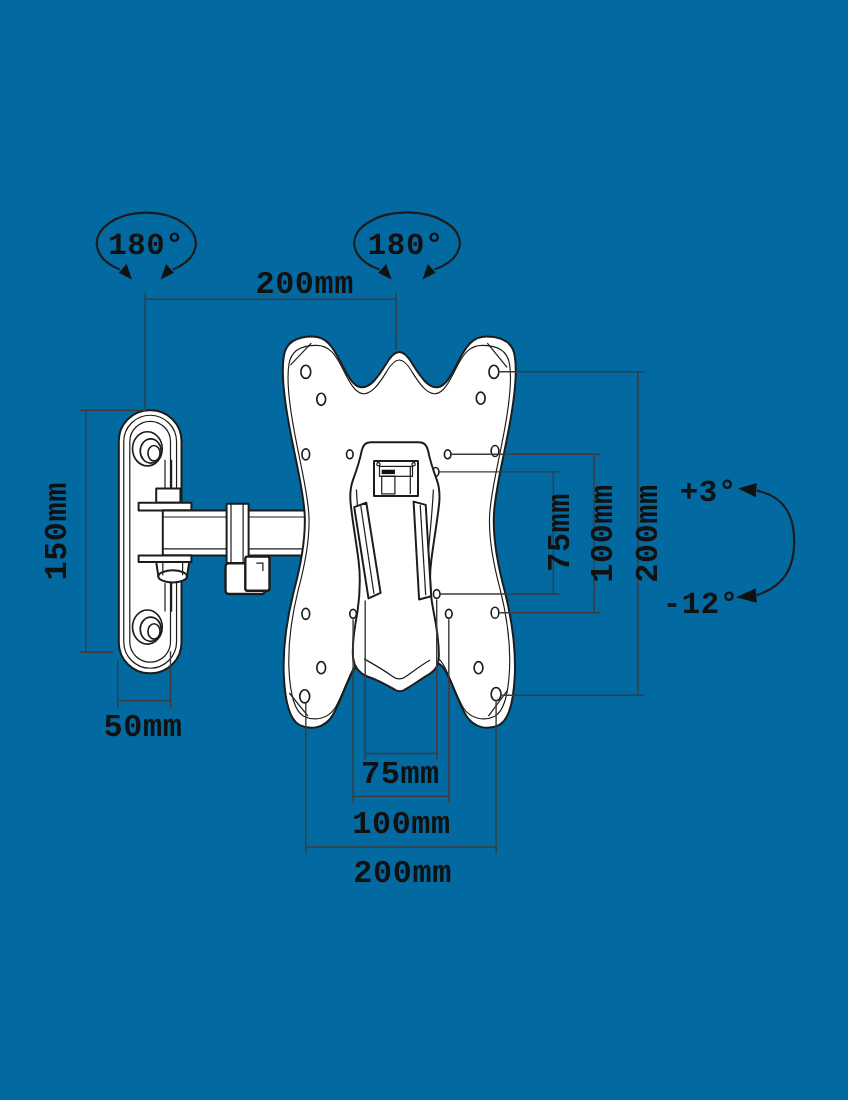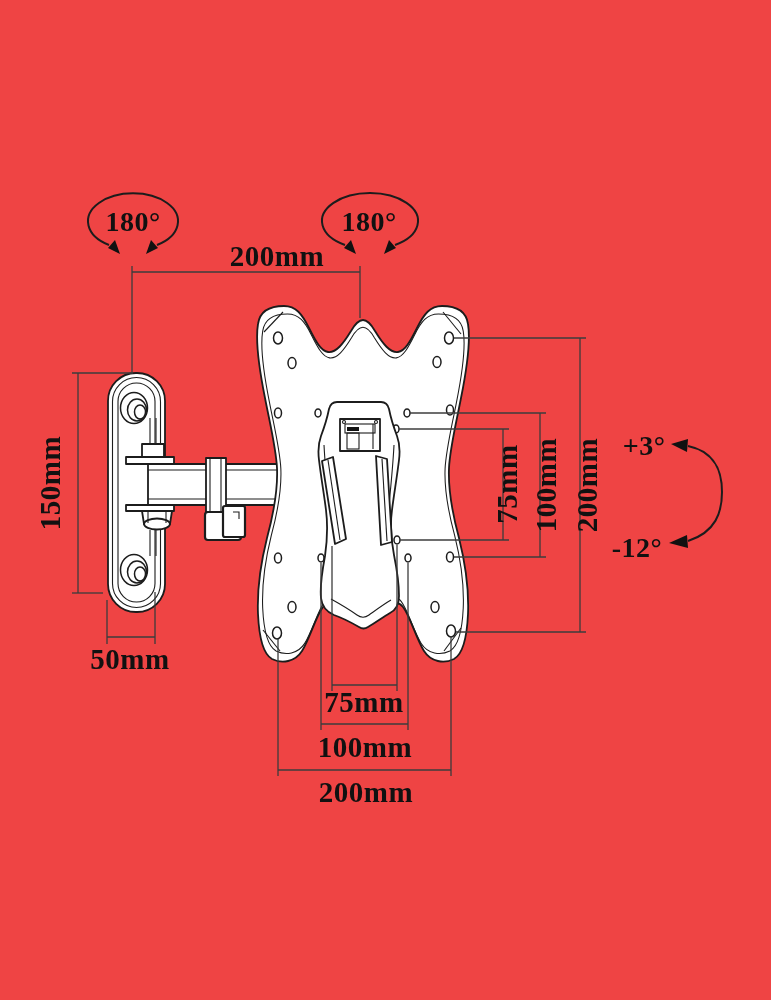--- a/index.html
+++ b/index.html
@@ -1,17 +1,17 @@
 <!DOCTYPE html>
 <html><head>
 <meta charset="utf-8">
 <style>
   html,body{margin:0;padding:0;background:#fff;}
-  .stage{position:relative;width:771px;height:1000px;background:#ef4444;overflow:hidden;
-         font-family:Liberation Serif, serif;}
+  .stage{position:relative;width:771px;height:1000px;background:#0369a1;overflow:hidden;
+         font-family:Liberation Mono, monospace;}
   svg{display:block;}
   .outline{fill:#ffffff;stroke:#1c1c1c;stroke-width:1.8;stroke-linejoin:round;}
   .thin{fill:none;stroke:#1c1c1c;stroke-width:1.1;}
   .hole{fill:#ffffff;stroke:#1c1c1c;stroke-width:1.5;}
   .dim{fill:none;stroke:#3c3c3c;stroke-width:1.3;}
   .dimlabel{fill:#111111;font-size:29px;font-weight:700;letter-spacing:0.5px;}
   .anglabel{fill:#111111;font-size:28px;font-weight:700;letter-spacing:0.5px;}
   .arrow{fill:#111111;stroke:none;}
   .arc{fill:none;stroke:#1c1c1c;stroke-width:2;}
   .dark{fill:#ffffff;stroke:#1c1c1c;stroke-width:2.2;stroke-linejoin:round;}

